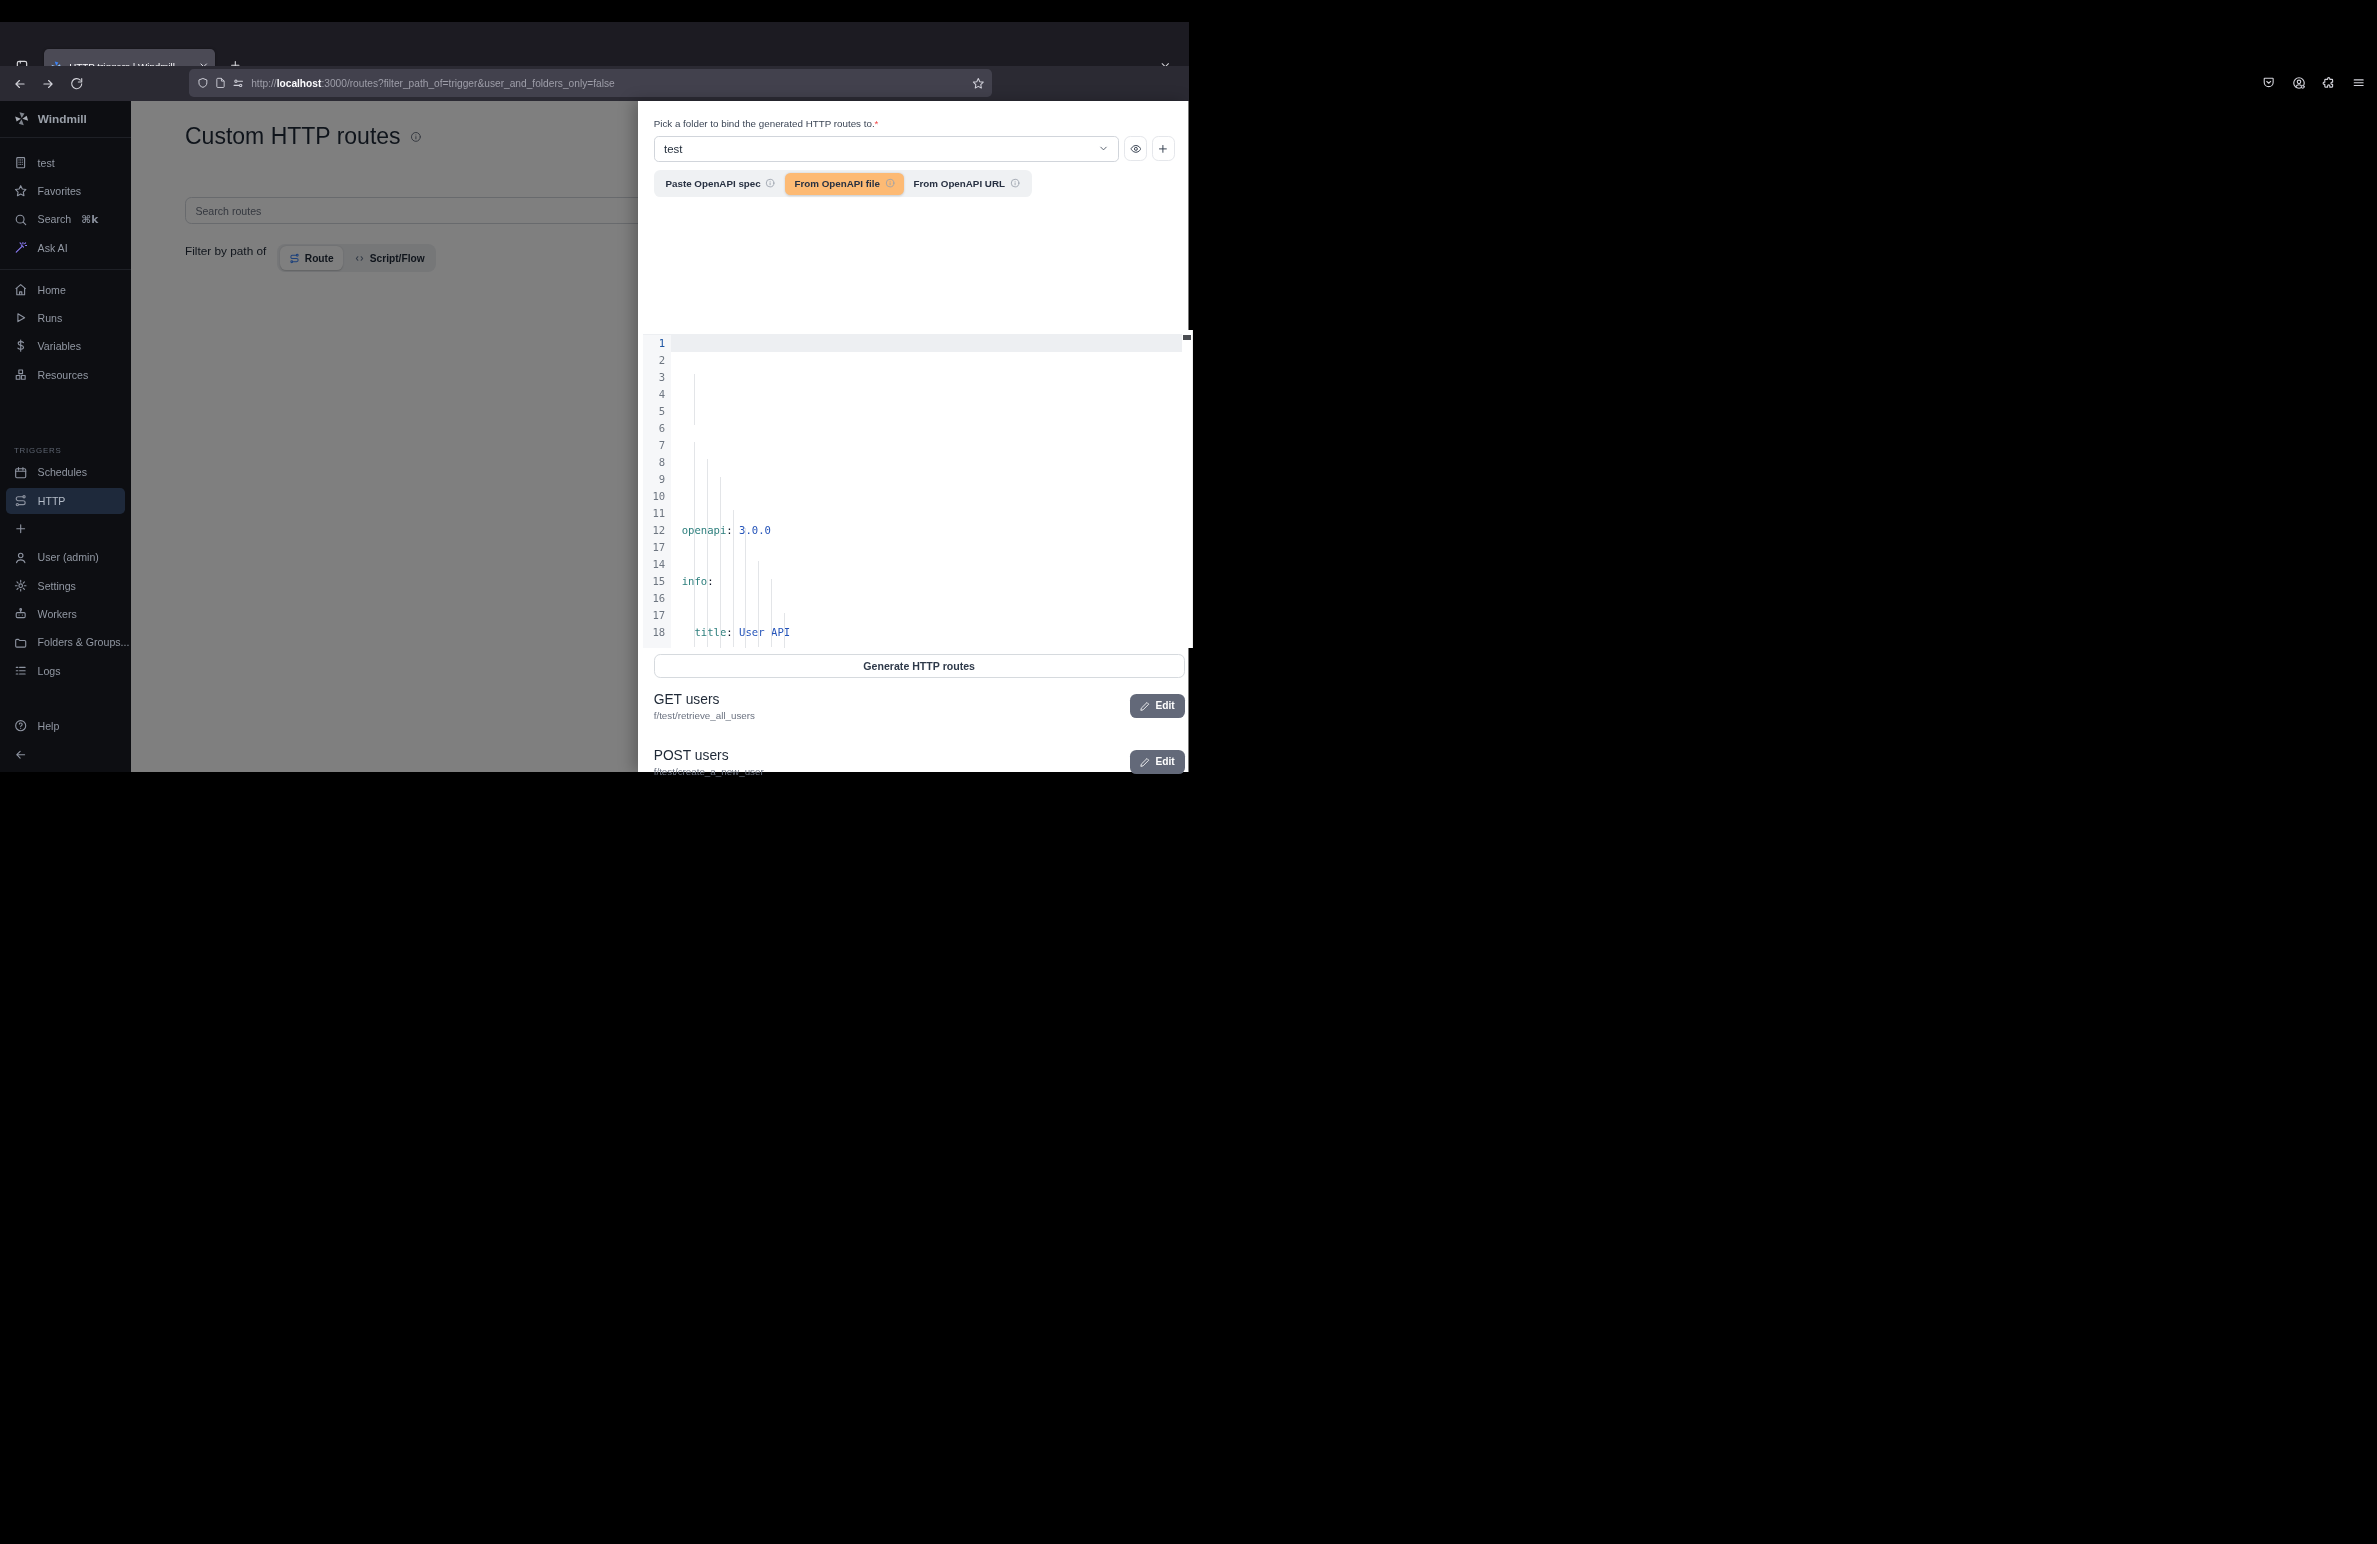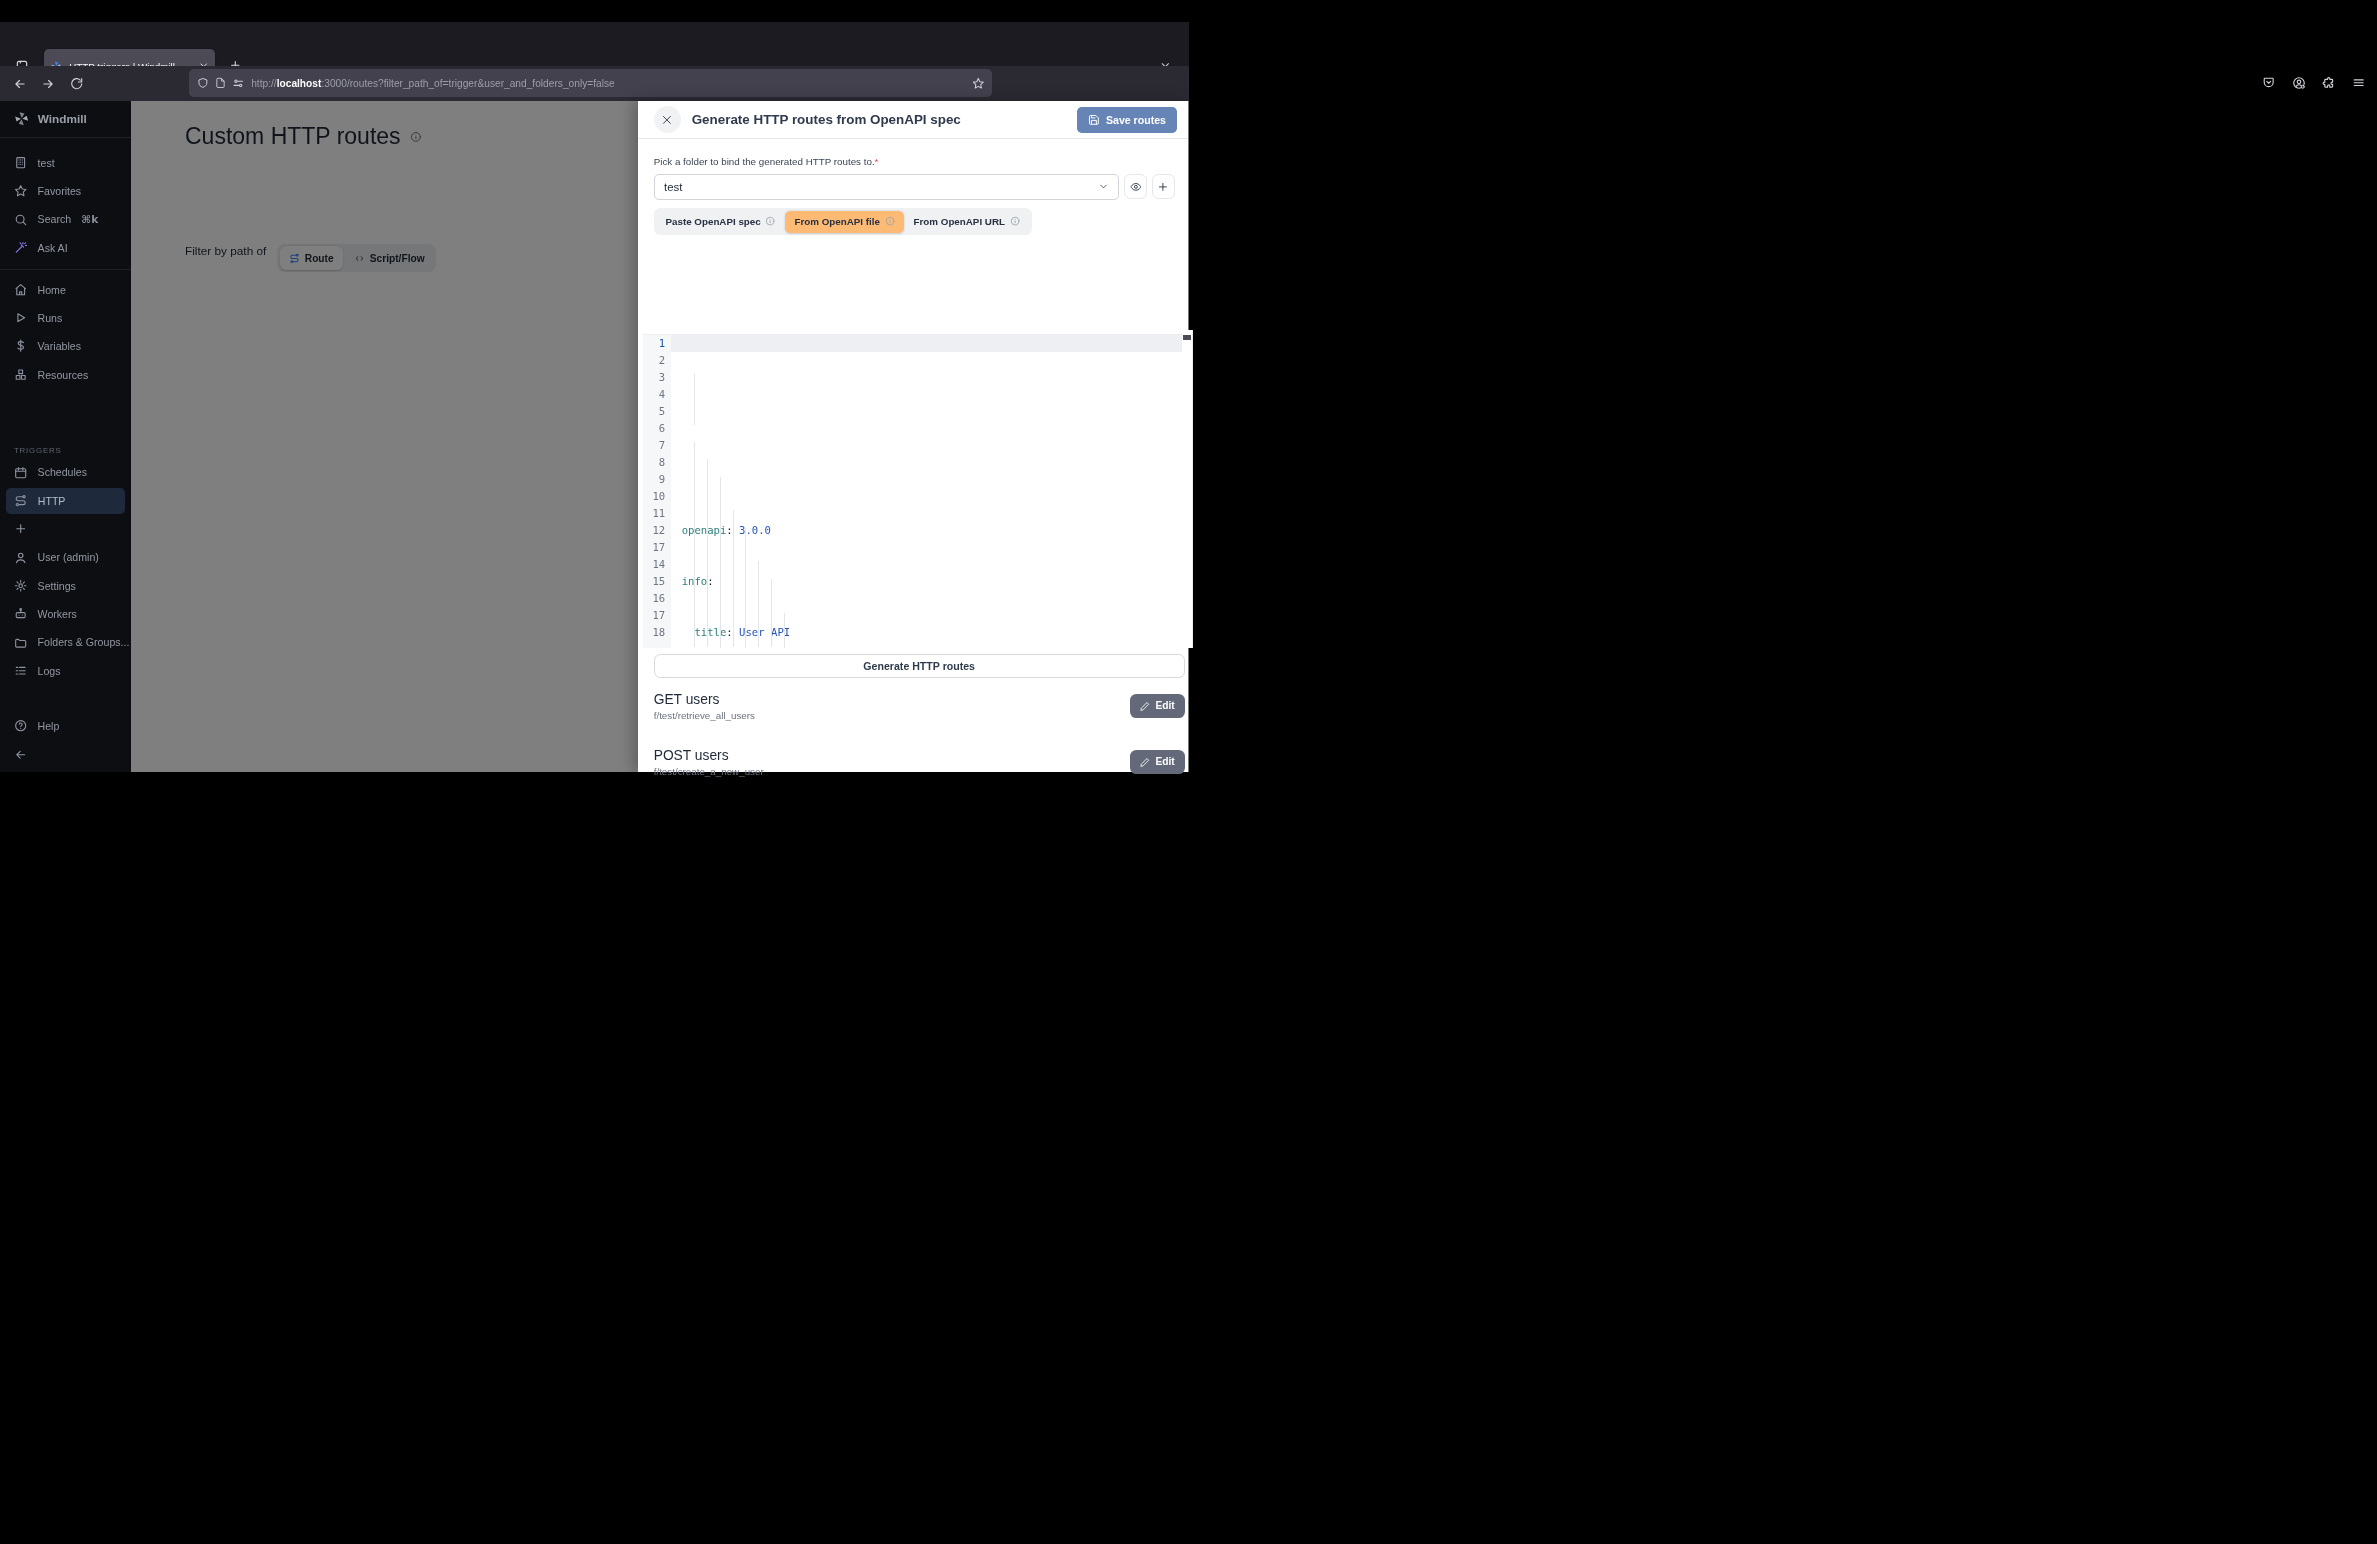--- a/index.html
+++ b/index.html
@@ -359,20 +359,21 @@
   </div>
 
   <div id="main">
     <div id="page-title">
       <span>Custom HTTP routes</span>
       <svg class="i info" width="11.8" height="11.8" viewBox="0 0 24 24" fill="none" stroke="currentColor" stroke-width="2" stroke-linecap="round">
           <circle cx="12" cy="12" r="9"></circle>
           <path d="M12 8h.01M12 11.5V16"></path>
         </svg>
     </div>
+    <input id="search-routes" placeholder="Search routes" style="">
     <div id="filter-row">
       <span id="filter-label">Filter by path of</span>
       <div id="seg">
         <div class="segbtn on">
           <svg class="i rico" width="11" height="11" viewBox="0 0 24 24" fill="none" stroke="currentColor" stroke-width="2.2" stroke-linecap="round">
               <circle cx="6" cy="19" r="2"></circle>
               <circle cx="18" cy="5" r="2"></circle>
               <path d="M8 19h8.5a3.5 3.5 0 000-7h-9a3.5 3.5 0 010-7H16"></path>
             </svg>
           <span>Route</span>
@@ -383,36 +384,20 @@
             </svg>
           <span>Script/Flow</span>
         </div>
       </div>
     </div>
     <div id="empty-state">No routes found</div>
     <div id="overlay"></div>
   </div>
 
   <div id="drawer">
-    <div id="dheader">
-      <div id="dclose">
-        <svg class="i" width="11.8" height="11.8" viewBox="0 0 24 24" fill="none" stroke="currentColor" stroke-width="2" stroke-linecap="round">
-            <path d="M5 5l14 14M19 5L5 19"></path>
-          </svg>
-      </div>
-      <span id="dtitle">Generate HTTP routes from OpenAPI spec</span>
-      <button id="save-btn">
-        <svg class="i" width="11.8" height="11.8" viewBox="0 0 24 24" fill="none" stroke="currentColor" stroke-width="2" stroke-linejoin="round">
-            <path d="M19 21H5a2 2 0 01-2-2V5a2 2 0 012-2h11l5 5v11a2 2 0 01-2 2z"></path>
-            <path d="M17 21v-8H7v8"></path>
-            <path d="M7 3v5h8"></path>
-          </svg>
-        <span>Save routes</span>
-      </button>
-    </div>
 
     <div id="dbody">
       <div id="folder-label"><span>Pick a folder to bind the generated HTTP routes to.</span><span class="req">*</span></div>
 
       <div id="select-row">
         <div id="folder-select">
           <span>test</span>
           <svg class="i" width="11" height="11" viewBox="0 0 24 24" fill="none" stroke="#4b5563" stroke-width="2" stroke-linecap="round">
               <path d="M6 9l6 6 6-6"></path>
             </svg>

